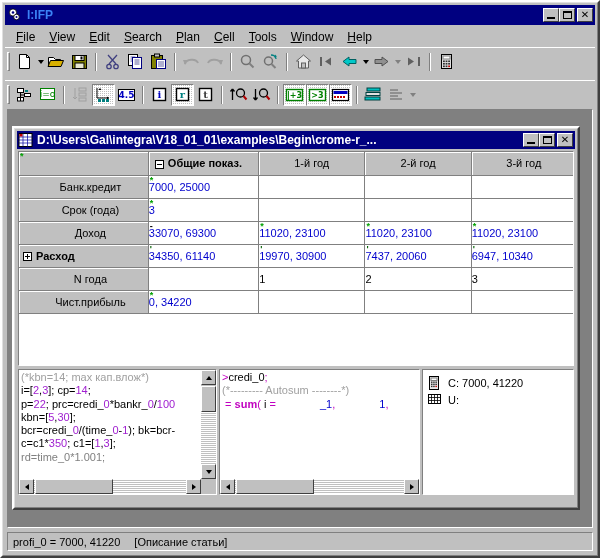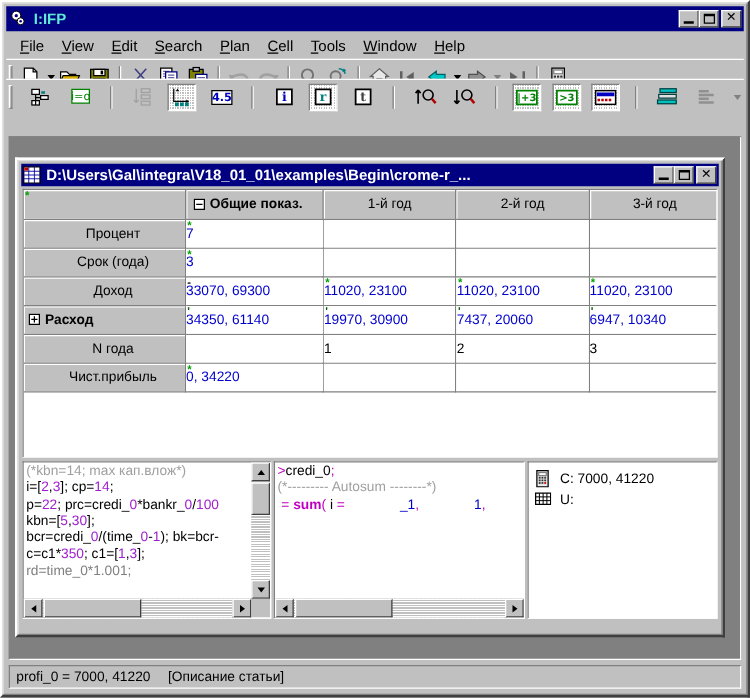--- a/index.html
+++ b/index.html
@@ -26,21 +26,21 @@
   
   .titlebar{
     position:absolute;left:2px;top:2px;right:2px;height:20px;
     background:#000080;
     display:flex;align-items:center;
   }
   .title-icon{
     width:16px;height:16px;margin-left:2px;margin-right:4px;position:relative;flex:0 0 auto;
   }
   .title-text{
-    color:#5eead4;font-weight:bold;font-size:12px;flex:1 1 auto;white-space:nowrap;overflow:hidden;
+    color:#3b82f6;font-weight:bold;font-size:12px;flex:1 1 auto;white-space:nowrap;overflow:hidden;
   }
   .winbtns{display:flex;align-items:center;margin-right:2px;}
   .winbtn{
     width:16px;height:14px;background:#c0c0c0;
     border-top:1px solid #ffffff;border-left:1px solid #ffffff;
     border-right:1px solid #3f3f3f;border-bottom:1px solid #3f3f3f;
     margin-left:0px;position:relative;box-sizing:border-box;
     font-size:9px;line-height:12px;text-align:center;color:#000;
   }
   .winbtn.close{margin-left:2px;}
@@ -60,21 +60,21 @@
   .menu-item u{text-decoration:underline;}
 
   
   .tb{
     position:absolute;left:2px;right:2px;height:27px;
     background:#c0c0c0;
     border-top:1px solid #ffffff;
     display:flex;align-items:center;
   }
   .tb1{top:44px;}
-  .tb2{top:60px;justify-content:space-between;}
+  .tb2{top:77px;}
   .grip{
     width:3px;height:19px;margin:0 3px 0 2px;
     border-left:1px solid #ffffff;border-top:1px solid #ffffff;
     border-right:1px solid #808080;border-bottom:1px solid #808080;
     box-sizing:border-box;flex:0 0 auto;
   }
   .sep{
     width:2px;height:18px;margin:0 4px;
     border-left:1px solid #808080;border-right:1px solid #ffffff;
     box-sizing:border-box;flex:0 0 auto;
@@ -617,28 +617,28 @@
             <td class="hdr" style="text-align:left;padding-left:6px;font-weight:bold;">
               <span class="plusbox"></span><span>Общие показ.</span>
             </td>
             <td class="hdr">1-й год</td>
             <td class="hdr">2-й год</td>
             <td class="hdr">3-й год</td>
           </tr>
 
 
 
-
           <tr>
-            <td class="rowhdr sub">Процент</td>
-            <td class="cell"><span class="mark">*</span><span>7</span></td>
+            <td class="rowhdr sub">Банк.кредит</td>
+            <td class="cell"><span class="mark">*</span><span>7000, 25000</span></td>
             <td class="cell"></td>
             <td class="cell"></td>
             <td class="cell"></td>
           </tr>
+
 
           <tr>
             <td class="rowhdr sub">Срок (года)</td>
             <td class="cell"><span class="mark">*</span><span>3</span></td>
             <td class="cell"></td>
             <td class="cell"></td>
             <td class="cell"></td>
           </tr>
 
           <tr>

